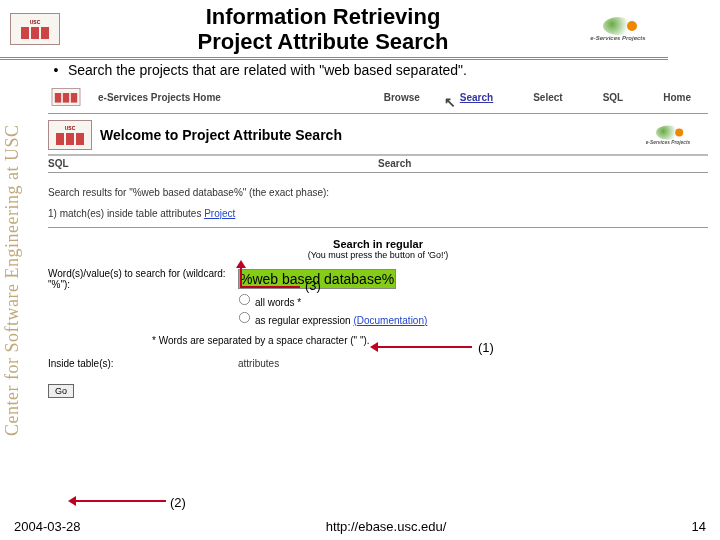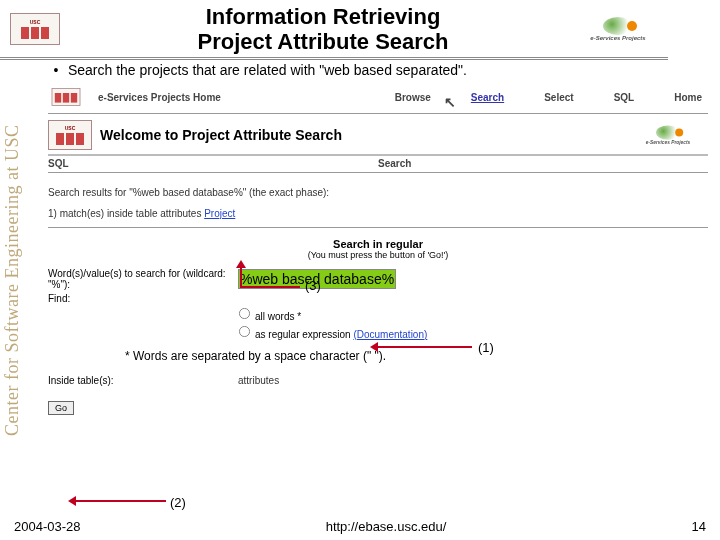--- a/index.html
+++ b/index.html
@@ -40,21 +40,21 @@
   .blue-link { color:#24c; text-decoration:underline;}
 
   .search-db-title { text-align:center; font-weight:bold; font-size:11px; margin-top:10px;}
   .search-db-sub { text-align:center; font-size:9px; margin-bottom:8px;}
   .form-row { display:flex; align-items:center; font-size:10px; margin:3px 0;}
   .form-row .lab { width:190px;}
   .input-box { border:1px solid #888; padding:1px 1px; font-size:14px; min-width:120px; background:#84cc16; display:inline-block;}
   .radio-col { margin-left:190px; font-size:10px; line-height:1.6;}
   .radio-col label{ display:block;}
   .radio-col input{ margin-right:4px; transform:scale(0.85);}
-  .note { margin-left:77px; font-size:12px; margin-top:6px;}
+  .note { margin-left:104px; font-size:10px; margin-top:6px;}
   .go-btn { border:1px solid #666; background:#eee; font-size:9px; padding:1px 6px; display:inline-block; margin-top:12px;}
 
   .annot { position:absolute; font-size:13px; font-weight:normal; color:#000;}
   .arrow { position:absolute; }
   .arrow-line { background:#c00020; position:absolute;}
   .arrow-head { width:0; height:0; position:absolute; }
 
   .footer { position:absolute; bottom:6px; left:0; width:720px; display:flex; justify-content:space-between; padding:0 14px; font-size:13px;}
 </style>
 </head>
@@ -97,21 +97,21 @@
             <span></span>
             <span></span>
           </div>
       </div>
       <span class="nav-item">e-Services Projects Home</span>
       <span class="spacer"></span>
       <span class="nav-item">Browse</span>
       <span class="nav-item search">Search</span>
       <span class="nav-item">Select</span>
       <span class="nav-item">SQL</span>
-      <span class="nav-item" style="margin-right:6px;">Home</span>
+      <span class="nav-item" style="margin-right:17px;">Home</span>
       <span class="cursor" style="left:396px; top:10px;">↖</span>
     </div>
     <hr class="hr1">
 
     <div class="sub-header">
       <div class="logo-box logo2">
         <div class="logo-usc">USC</div>
         <div class="logo-pillars">
             <span></span>
             <span></span>
@@ -138,23 +138,20 @@
     <hr class="hr1" style="margin-top:8px;">
 
     <div class="search-db-title">Search in regular</div>
     <div class="search-db-sub">(You must press the button of 'Go!')</div>
 
     <div class="form-row">
       <span class="lab">Word(s)/value(s) to search for (wildcard: "%"):</span>
       <span class="input-box">%web based database%</span>
     </div>
 
-    <div class="form-row">
-      <span class="lab">Find:</span>
-    </div>
     <div class="radio-col">
       <label><input type="radio" name="f" style=""><span>all words *</span></label>
       <label><input type="radio" name="f" style=""><span>as regular expression </span><span class="blue-link">(Documentation)</span></label>
     </div>
     <div class="note">* Words are separated by a space character (" ").</div>
 
     <div class="form-row" style="margin-top:12px;">
       <span class="lab">Inside table(s):</span>
       <span class="small">attributes</span>
     </div>

